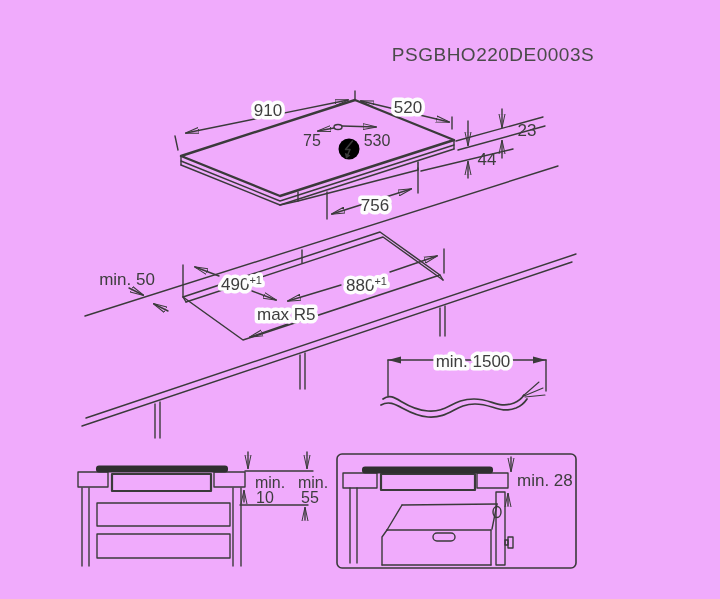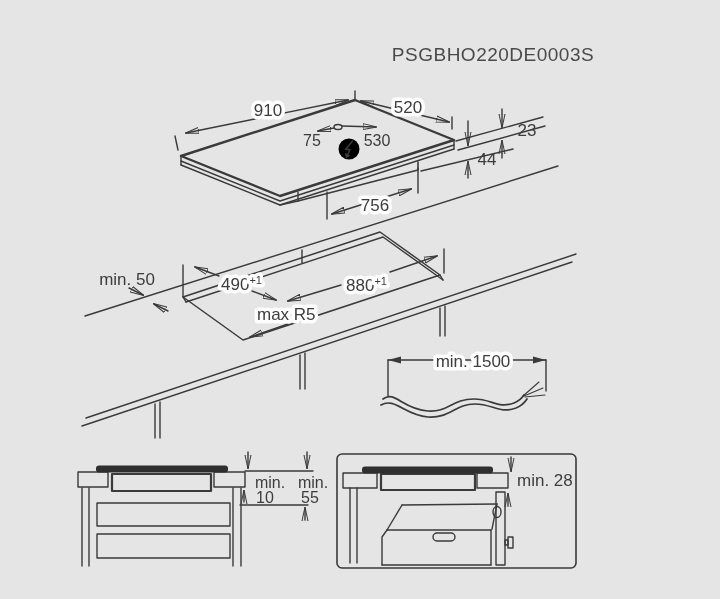--- a/index.html
+++ b/index.html
@@ -1,16 +1,16 @@
 <!DOCTYPE html>
 <html><head>
 <meta charset="utf-8">
 <style>
   html,body{margin:0;padding:0;background:#ffffff;}
-  .stage{position:relative;width:720px;height:599px;background:#e5e5e5;overflow:hidden;
+  .stage{position:relative;width:720px;height:599px;background:#f0abfc;overflow:hidden;
          font-family:"Liberation Sans", sans-serif;}
   .model-no{position:absolute;left:348px;top:44px;width:290px;text-align:center;
             font-size:19px;letter-spacing:.5px;color:#4a4a4a;}
   svg text{font-family:"Liberation Sans", sans-serif;fill:#3d3d3d;}
   svg .halo{paint-order:stroke;stroke:#fdfdfd;stroke-width:7px;stroke-linejoin:round;}
   svg path,svg line,svg rect.ln,svg polygon.ln,svg ellipse.ln,svg polyline{
       stroke:#3a3a3a;fill:none;stroke-linecap:round;stroke-linejoin:round;}
 </style>
 </head>
 <body>

